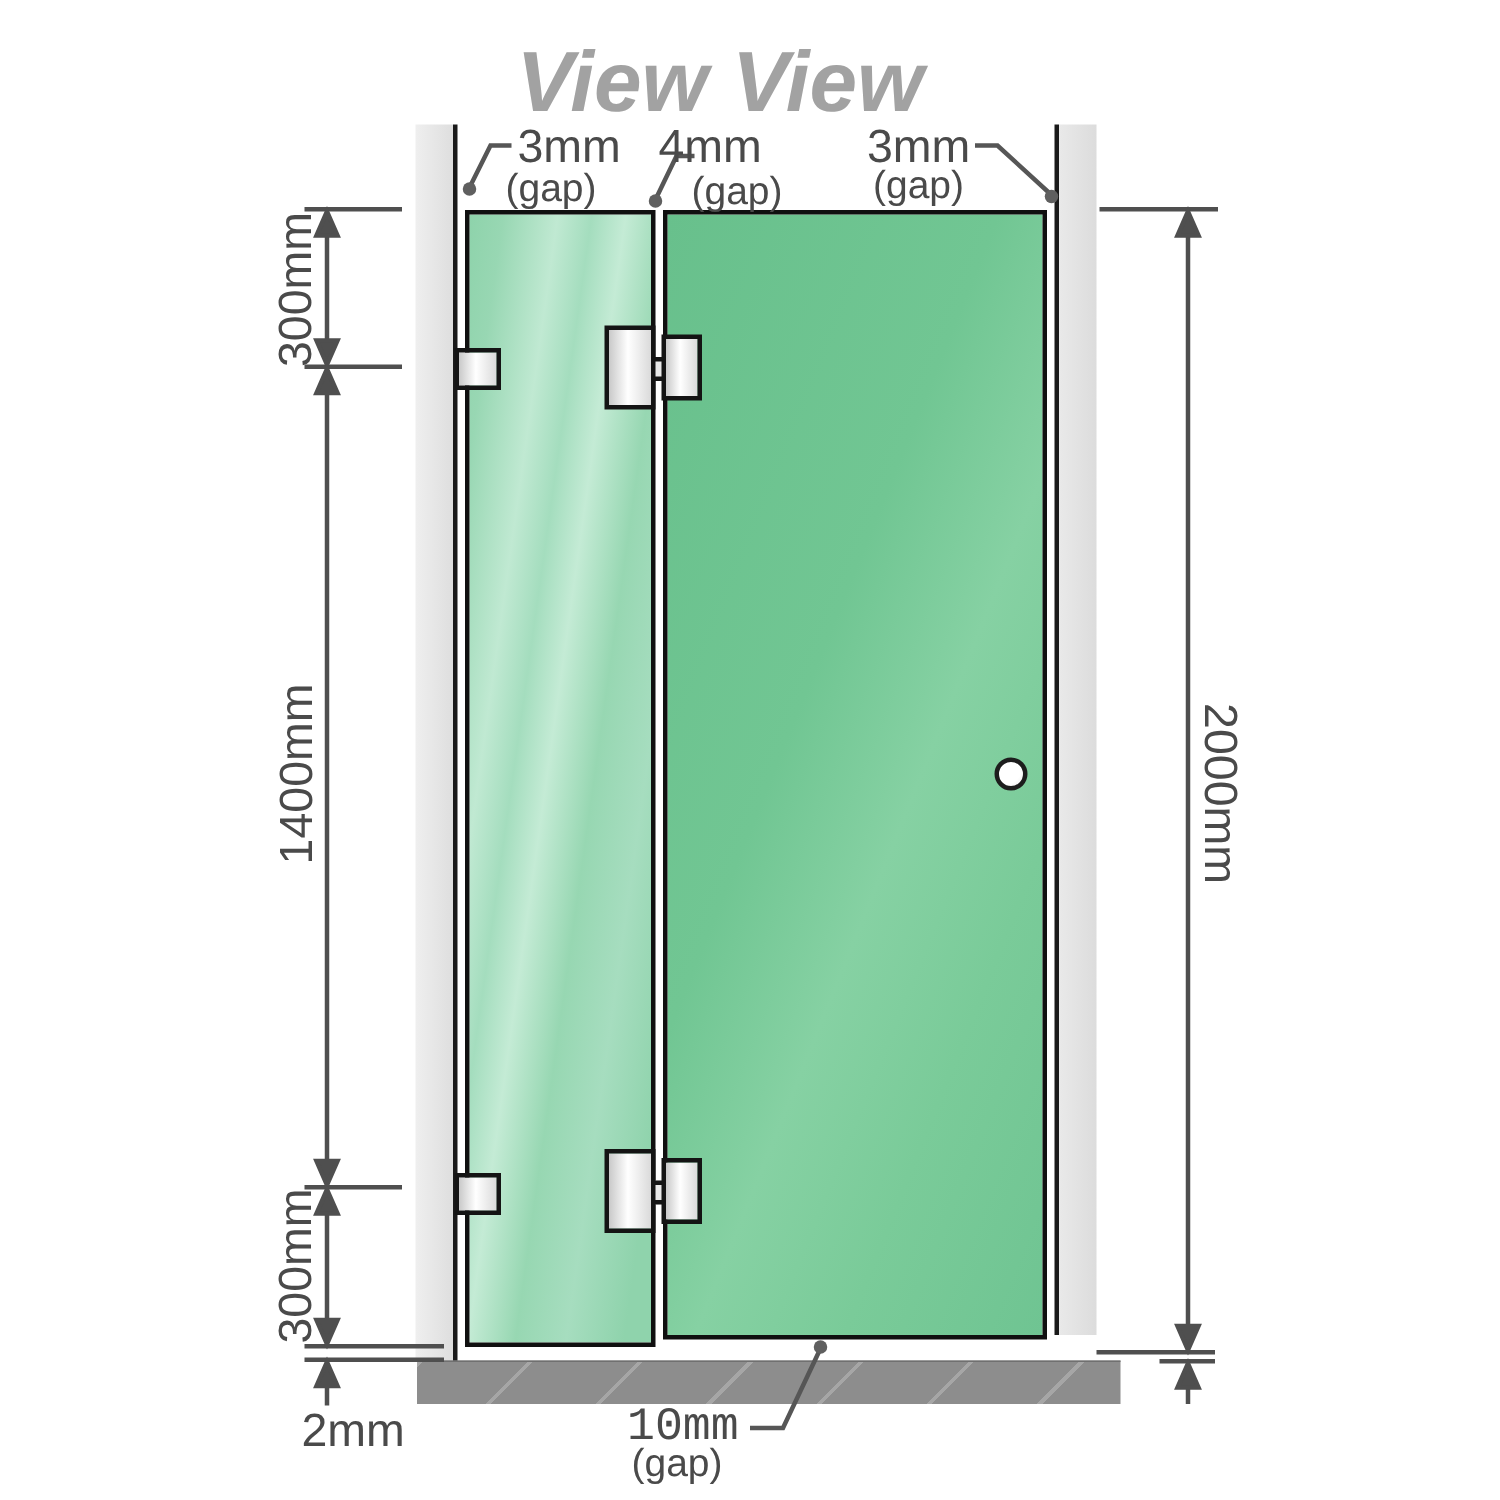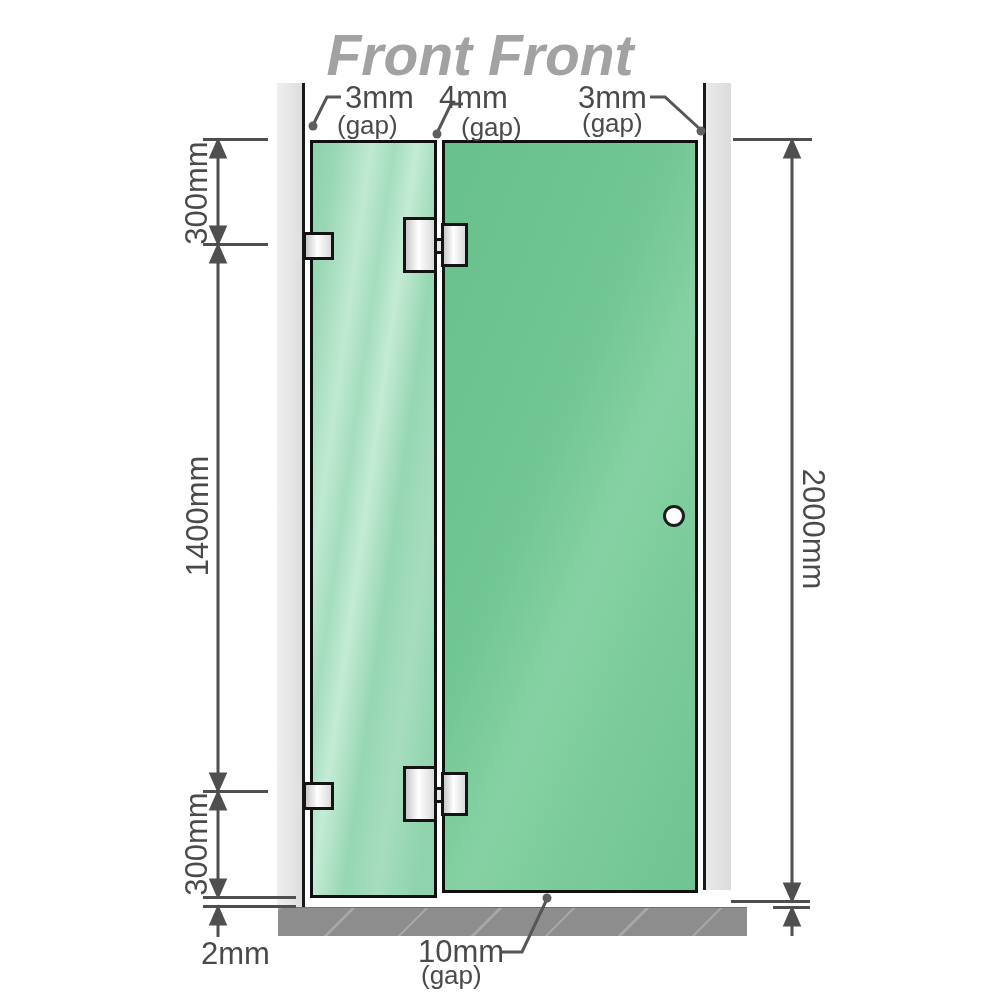--- a/index.html
+++ b/index.html
@@ -63,21 +63,21 @@
   .dimtext{font-size:31px;color:#4a4a4a;white-space:nowrap;z-index:60;}
   .gapunit{font-size:26px;color:#4a4a4a;white-space:nowrap;z-index:60;}
   .rot-ccw{transform:translate(-50%,-50%) rotate(-90deg);}
   .rot-cw{transform:translate(-50%,-50%) rotate(90deg);}
 </style>
 </head>
 <body>
 
 <div class="canvas">
 
-  <div class="abs title">Front Front</div>
+  <div class="abs title">View View</div>
 
   <div class="abs wall wall-left"></div>
   <div class="abs wall wall-right"></div>
   <div class="abs floor"></div>
 
   <div class="abs panel panel-fixed"></div>
   <div class="abs panel panel-door"></div>
 
   <div class="abs metal bracket bracket-top"></div>
   <div class="abs metal bracket bracket-bottom"></div>
@@ -146,21 +146,21 @@
 
   <div class="abs dimtext" style="left:345px;top:80px;">3mm</div>
   <div class="abs gapunit" style="left:337px;top:110px;">(gap)</div>
 
   <div class="abs dimtext" style="left:439px;top:80px;">4mm</div>
   <div class="abs gapunit" style="left:461px;top:112px;">(gap)</div>
 
   <div class="abs dimtext" style="left:578px;top:80px;">3mm</div>
   <div class="abs gapunit" style="left:582px;top:108px;">(gap)</div>
 
-  <div class="abs dimtext" style="left:418px;top:934px;">10mm</div>
+  <div class="abs dimtext" style="left:418px;top:934px;font-family:Liberation Mono, monospace;">10mm</div>
   <div class="abs gapunit" style="left:421px;top:960px;">(gap)</div>
 
   <div class="abs dimtext rot-ccw" style="left:197px;top:193px;">300mm</div>
   <div class="abs dimtext rot-ccw" style="left:198px;top:516px;">1400mm</div>
   <div class="abs dimtext rot-ccw" style="left:197px;top:844px;">300mm</div>
   <div class="abs dimtext" style="left:201px;top:936px;text-align:center;">2mm</div>
   <div class="abs dimtext rot-cw" style="left:813px;top:529px;">2000mm</div>
 
 </div>
 

